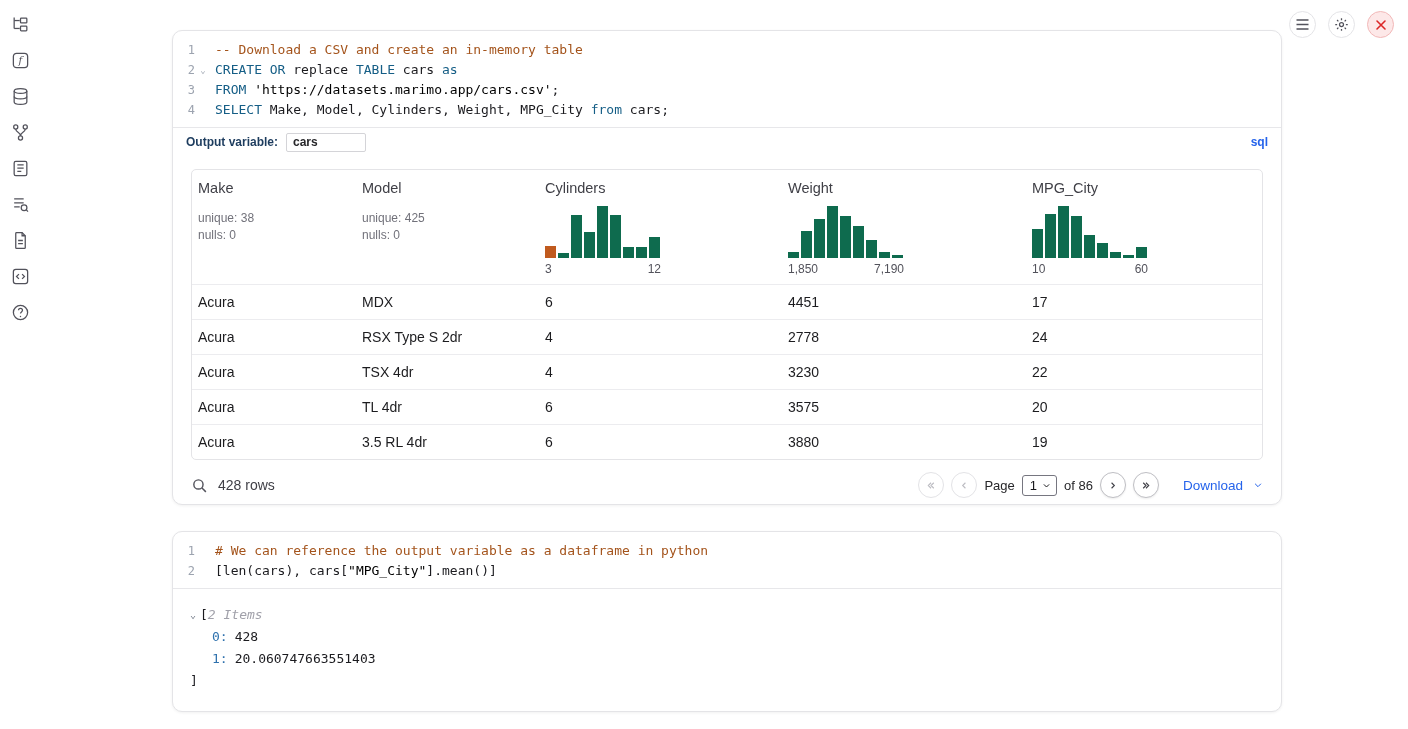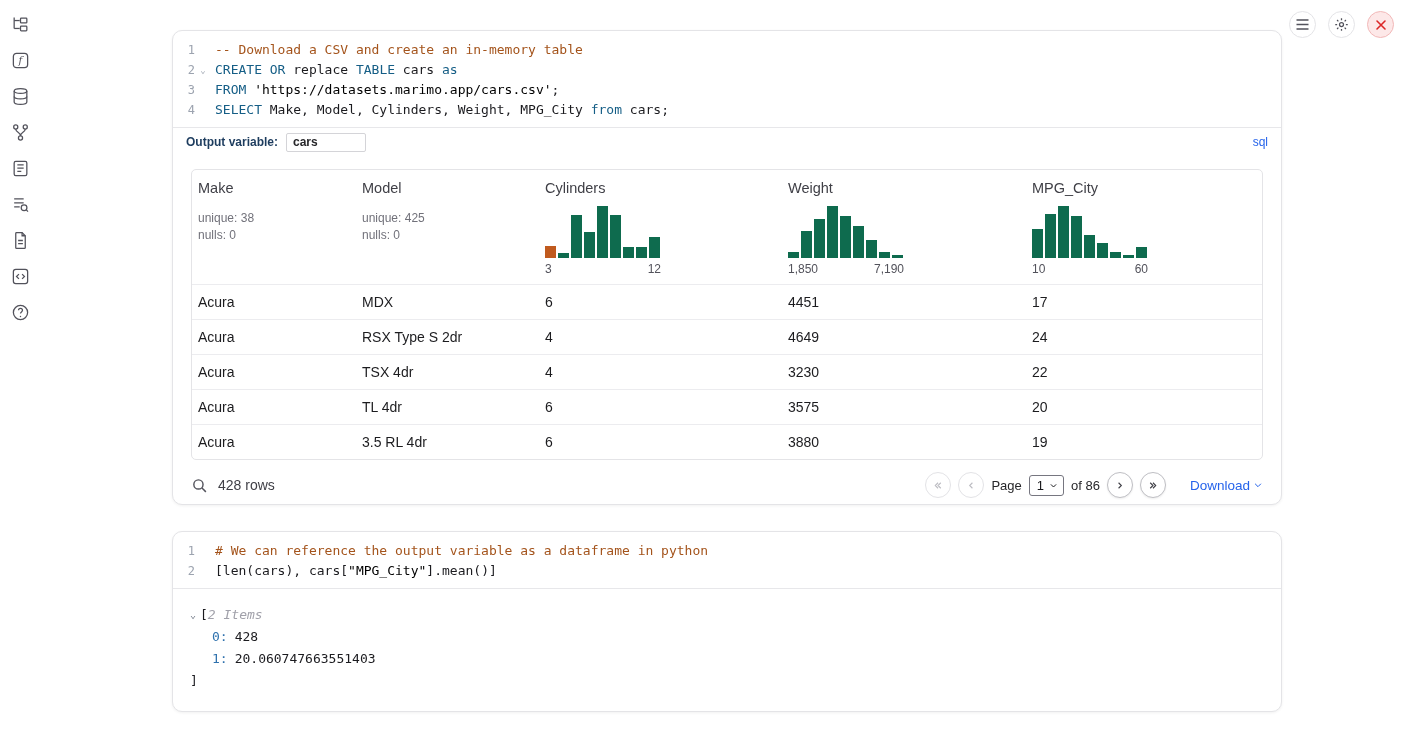--- a/index.html
+++ b/index.html
@@ -29,42 +29,42 @@
   .codetext{margin-left:6px;white-space:pre}
   .tok-kw{color:#155e86}
   .tok-comment{color:#a4541c}
   .tok-str{color:#000000}
   .tok-plain{color:#1b1b1f}
 
   
   .outvar{height:29px;border-top:1px solid #e7e7ea;display:flex;align-items:center;padding:0 13px;gap:8px}
   .outvar-label{font-size:12px;font-weight:700;color:#1d3c5e}
   .outvar-input{width:80px;height:19px;border:1px solid #d4d4d8;border-radius:2px;font-size:12px;font-weight:700;color:#27272a;padding:0 6px;font-family:inherit;background:#fff}
-  .lang{margin-left:auto;font-size:12px;font-weight:400;color:#2563eb}
+  .lang{margin-left:auto;font-size:12px;font-weight:700;color:#2563eb}
 
   
   .table-card{margin:13px 18px 0;border:1px solid #e4e4e7;border-radius:5px;overflow:hidden}
   table{width:100%;border-collapse:collapse;table-layout:fixed}
   th{padding:10px 8px 8px 6px;text-align:left;vertical-align:top;font-weight:400;font-size:14.5px;color:#3f3f46}
   .col-stats{margin-top:14px;font-size:12px;color:#71717a;line-height:17px;font-weight:400}
   .hist{margin-top:10px;width:116px}
   .hist-bars{display:flex;align-items:flex-end;gap:2px;height:52px}
   .hist-bar{width:11px;flex:none}
   .hist-axis{display:flex;justify-content:space-between;font-size:12px;color:#52525b;margin-top:4px}
   td{padding:9px 8px 9px 6px;border-top:1px solid #ececef;font-size:14px;color:#1c1c1f}
 
   
   .cell-footer{display:flex;align-items:center;padding:12px 18px 0;gap:10px}
   .search-btn{color:#52525b;display:flex;padding:0}
   .rowcount{font-size:14px;color:#3f3f46;margin-left:0}
   .pager{margin-left:auto;display:flex;align-items:center;gap:7px;font-size:13px;color:#27272a}
   .pg{width:26px;height:26px;border:1px solid #bfbfc4;border-radius:50%;background:#fff;display:flex;align-items:center;justify-content:center;color:#3f3f46;padding:0;box-shadow:0 1px 2px rgba(0,0,0,.07)}
   .pg.dis{border-color:#e3e3e6;color:#bcbcc2;box-shadow:none}
   .page-select{display:inline-flex;align-items:center;gap:5px;border:1px solid #767680;border-radius:3px;height:21px;padding:0 5px 0 7px;font-size:13px;color:#18181b;cursor:pointer;background:#fff}
-  .download{margin-left:14px;display:flex;align-items:center;gap:3px;color:#2563eb;font-size:13.5px;padding:0}
+  .download{margin-left:14px;display:flex;align-items:center;gap:10px;color:#2563eb;font-size:13.5px;padding:0}
 
   
   .py-output{border-top:1px solid #e7e7ea;padding:15px 17px;font-family:"DejaVu Sans Mono",monospace;font-size:13px;color:#1b1b1f}
   .tree-line{height:22px;line-height:22px;display:flex;align-items:center}
   .tree-arrow{color:#6b7280;font-size:10px;margin-right:4px;cursor:pointer}
   .items{color:#a1a1aa;font-style:italic;margin-left:0}
   .tree-entry{height:22px;line-height:22px;padding-left:22px}
   .tkey{color:#2e71ad}
   .tval{color:#1b1b1f;margin-left:7px}
 </style>
@@ -265,21 +265,21 @@
               <td>Acura</td>
               <td>MDX</td>
               <td>6</td>
               <td>4451</td>
               <td>17</td>
             </tr>
             <tr>
               <td>Acura</td>
               <td>RSX Type S 2dr</td>
               <td>4</td>
-              <td>4649</td>
+              <td>2778</td>
               <td>24</td>
             </tr>
             <tr>
               <td>Acura</td>
               <td>TSX 4dr</td>
               <td>4</td>
               <td>3230</td>
               <td>22</td>
             </tr>
             <tr>

